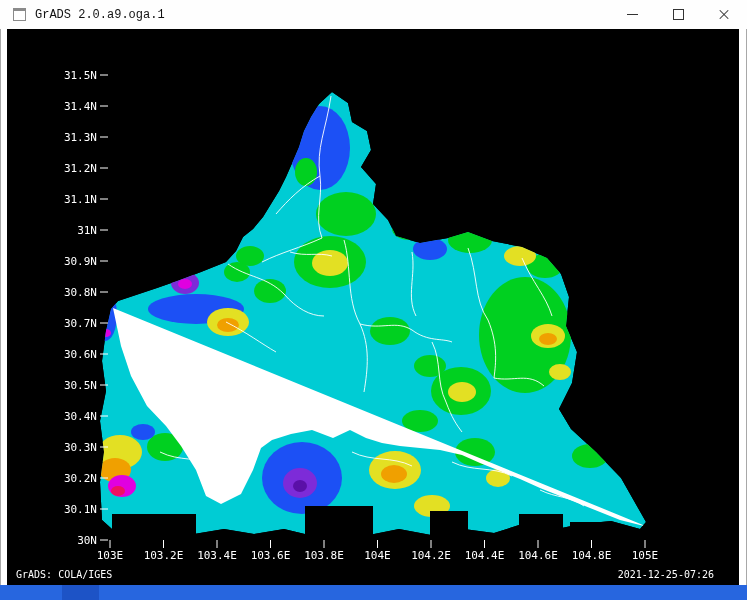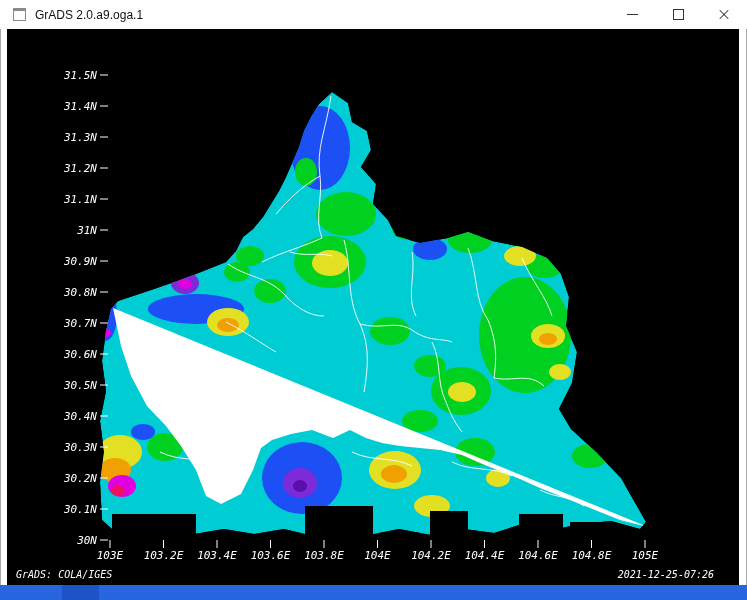--- a/index.html
+++ b/index.html
@@ -1,31 +1,31 @@
 <!DOCTYPE html>
 <html><head>
 <meta charset="utf-8">
 <style>
   html,body{margin:0;padding:0;background:#d8d8d8;}
   .window{position:relative;width:747px;height:600px;background:#ffffff;overflow:hidden;
           font-family:"Liberation Sans",sans-serif;box-shadow:0 0 0 1px #a8a8a8 inset;}
   .titlebar{position:absolute;left:0;top:0;width:747px;height:29px;background:#fefefe;
-            display:flex;align-items:center;}
+            display:flex;align-items:center;font-family:Liberation Mono, monospace;}
   .app-icon{width:11px;height:9px;border:1px solid #8a8a8a;background:#fff;margin-left:13px;
             border-top:3px solid #8a8a8a;}
   .title{font-size:12px;color:#111;margin-left:9px;white-space:nowrap;}
   .controls{margin-left:auto;display:flex;height:29px;}
   .ctrl{width:46px;height:29px;display:flex;align-items:center;justify-content:center;cursor:default;}
   .ic-min{width:11px;height:1px;background:#333;}
   .ic-max{width:9px;height:9px;border:1px solid #333;}
   .ic-close{position:relative;width:12px;height:12px;}
   .ic-close::before,.ic-close::after{content:"";position:absolute;left:0;top:5px;width:12px;height:1px;background:#333;}
   .ic-close::before{transform:rotate(45deg);}
   .ic-close::after{transform:rotate(-45deg);}
-  .canvas{position:absolute;left:7px;top:29px;width:732px;height:556px;background:#1d4ed8;font-style:italic;}
+  .canvas{position:absolute;left:7px;top:29px;width:732px;height:556px;background:#1d4ed8;}
   .taskbar{position:absolute;left:0;bottom:0;width:747px;height:15px;background:#2766df;}
   .task-seg{position:absolute;left:62px;top:0;width:37px;height:15px;background:#1d53c6;}
   
   .c-cyan{fill:#00ccd4}.c-blue{fill:#1c50f5}.c-green{fill:#00d020}.c-yellow{fill:#e3e023}
   .c-orange{fill:#f0a000}.c-magenta{fill:#e000e0}.c-purple{fill:#7d2bd8}.c-dpurple{fill:#5a10a8}
   .c-pink{fill:#f01060}
   .ylab,.xlab{font-family:"DejaVu Sans Mono",monospace;font-size:11px;fill:#ffffff;}
   .ylab{text-anchor:end;dominant-baseline:central;}
   .xlab{text-anchor:middle;dominant-baseline:hanging;}
   .footer-txt{font-family:"DejaVu Sans Mono",monospace;font-size:10px;fill:#ffffff;}

